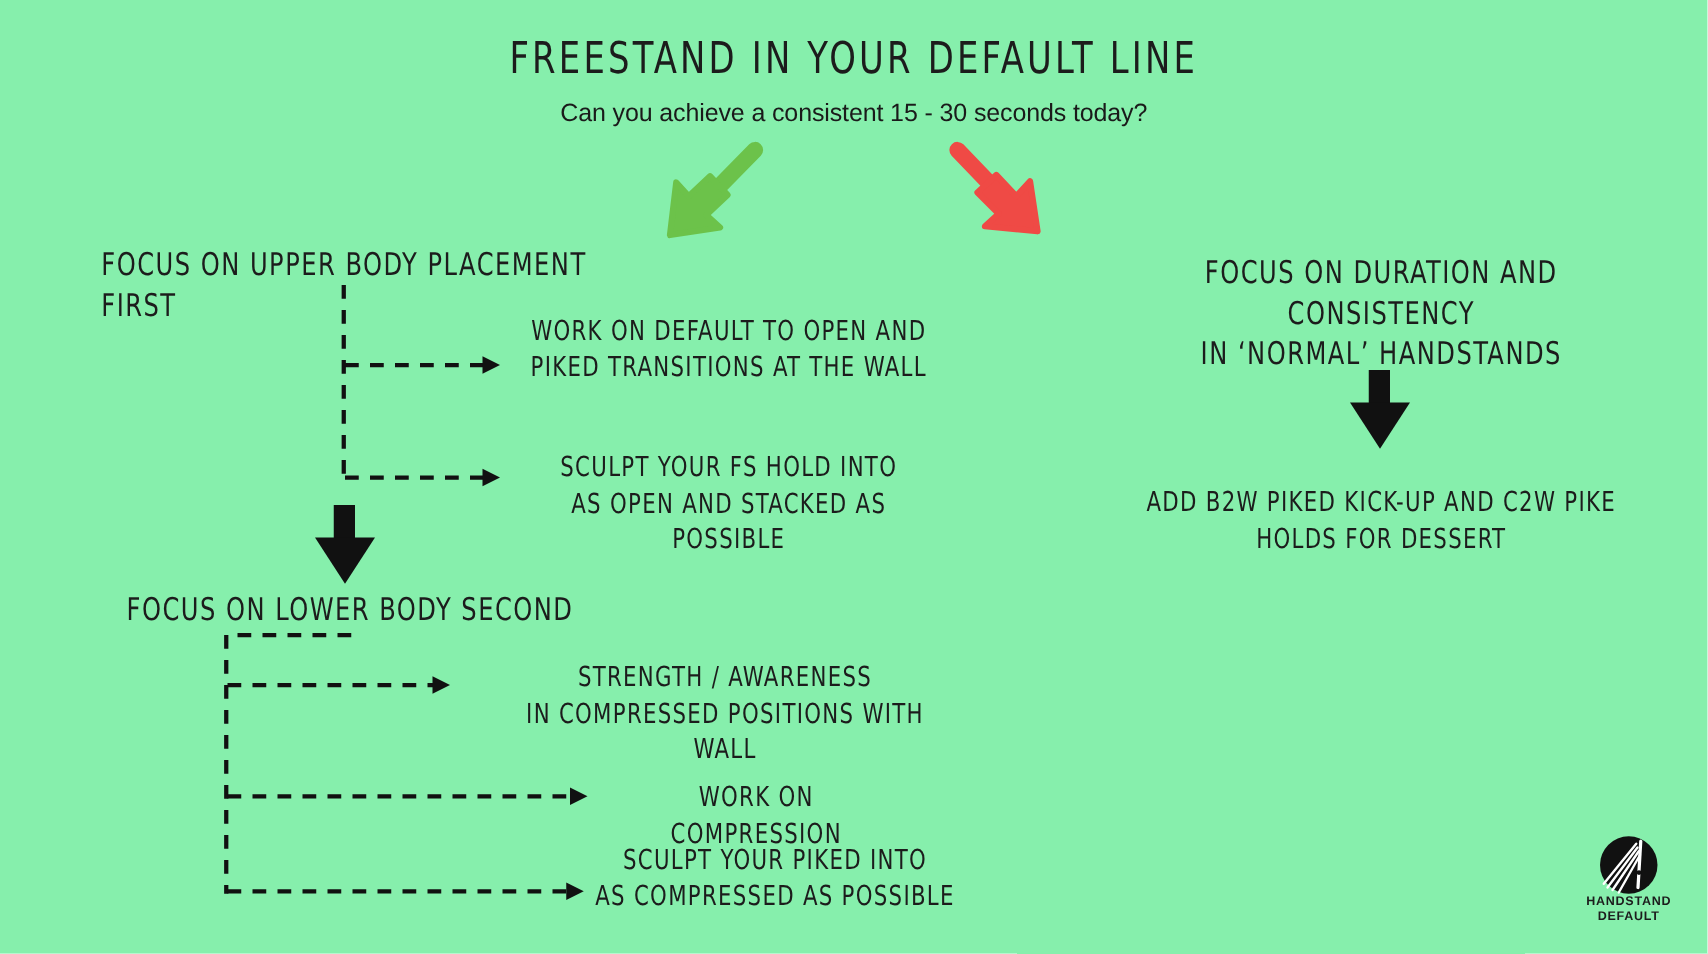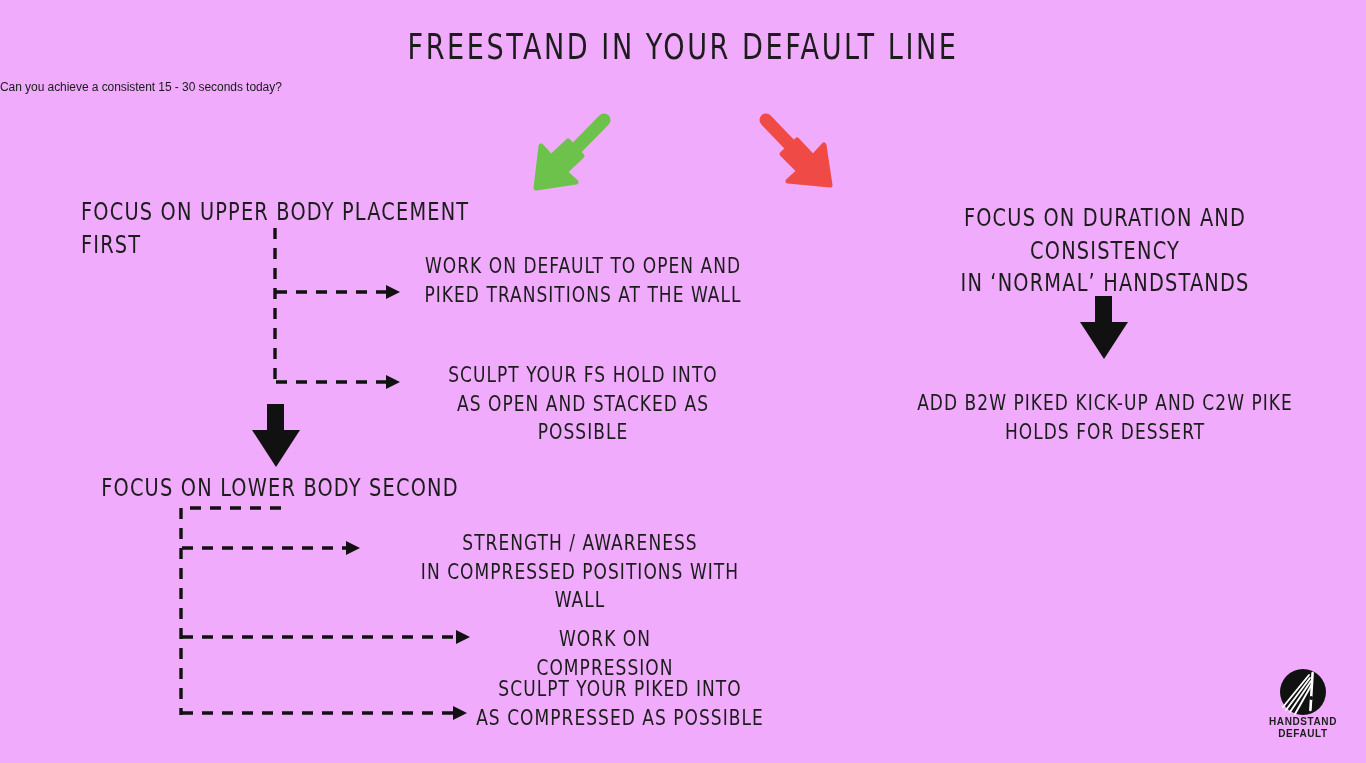--- a/index.html
+++ b/index.html
@@ -8,21 +8,21 @@
     padding: 0;
     background: #ffffff;
   }
   body {
     font-family: "Liberation Sans", sans-serif;
   }
   #canvas {
     position: relative;
     width: 1366px;
     height: 763px;
-    background: #f0abfc;
+    background: #86efac;
     overflow: hidden;
   }
   
   .hand {
     font-family: "DejaVu Sans Condensed", "Liberation Sans Narrow", "Liberation Sans", sans-serif;
     font-stretch: condensed;
     color: #1c1c1c;
     letter-spacing: 0.055em;
     text-transform: uppercase;
     font-weight: 400;
@@ -37,23 +37,23 @@
   #title {
     left: 0; top: 25px;
     width: 1366px;
     text-align: center;
     font-size: 35px;
     letter-spacing: 0.085em;
   }
   #subtitle {
     left: 0; top: 80px;
     width: 1366px;
-    text-align: left;
+    text-align: center;
     font-family: "Liberation Sans", sans-serif;
-    font-size: 12px;
+    font-size: 20px;
     color: #1a1a1a;
     letter-spacing: -0.005em;
   }
 
   
   .heading { font-size: 25px; }
   .body-text { font-size: 22px; }
 
   #h-upper   { left: 46px;  top: 196px;  width: 500px; text-align: left; }
   #h-lower   { left: 60px;  top: 472px;  width: 440px; text-align: center; }

